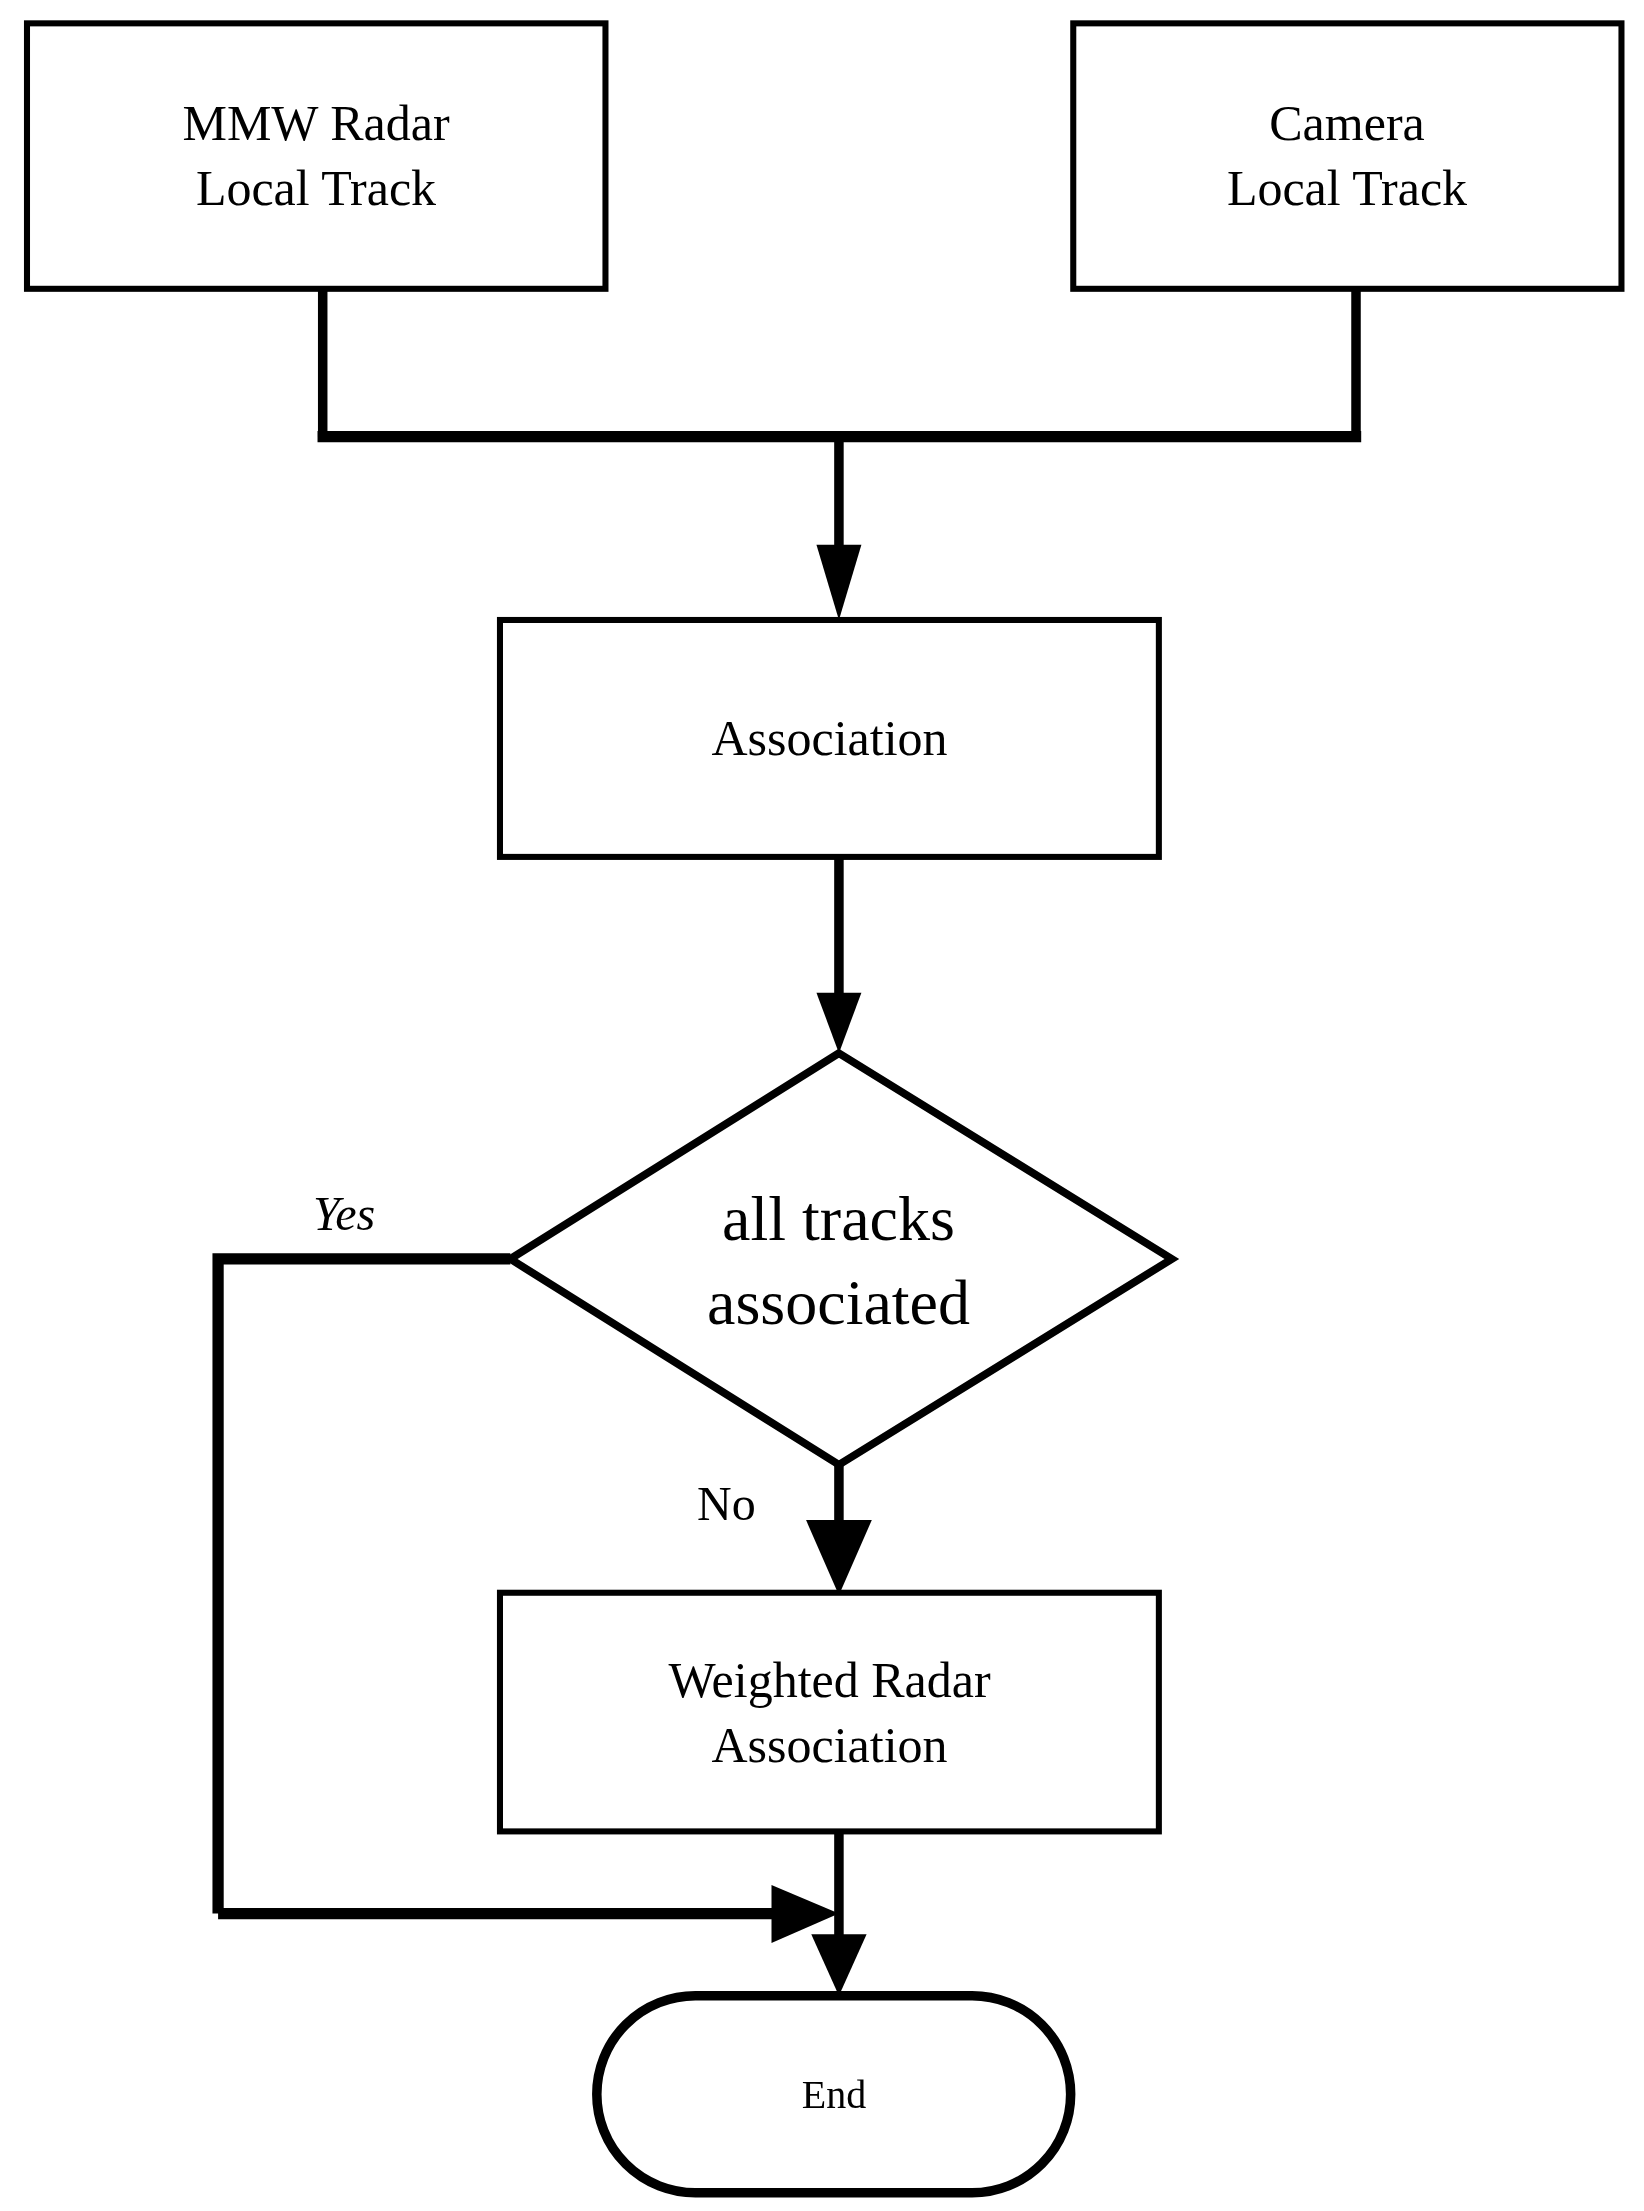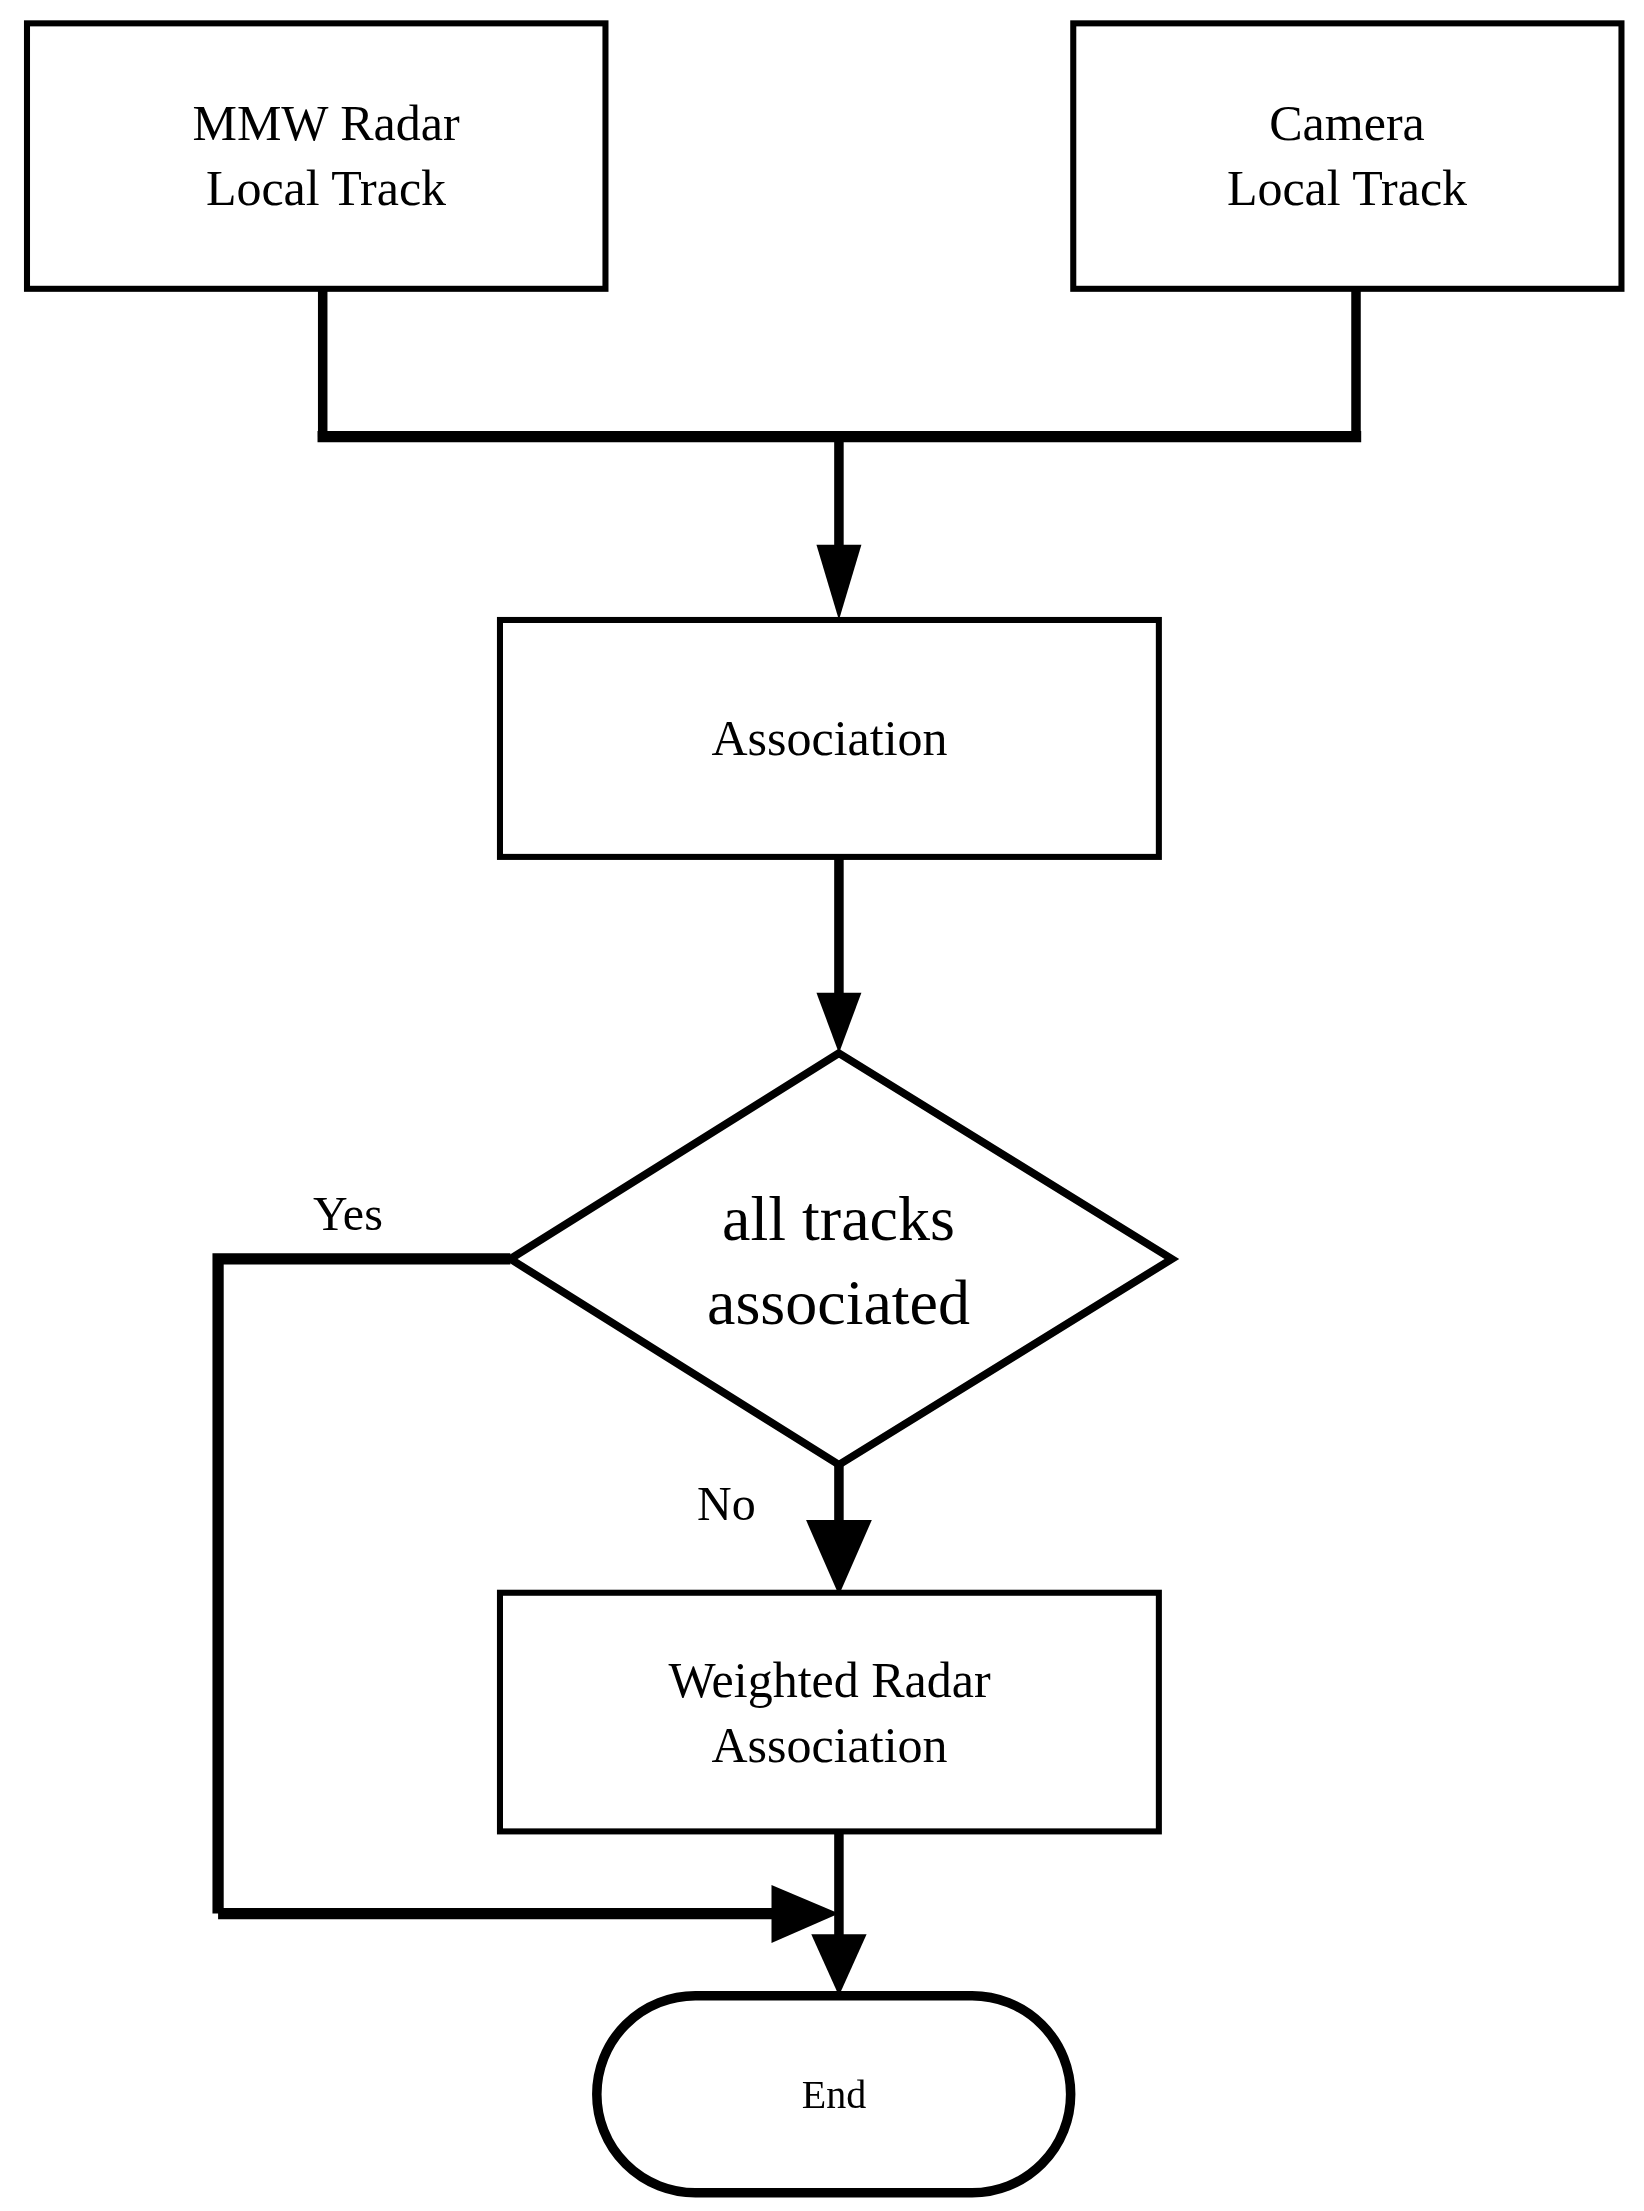--- a/index.html
+++ b/index.html
@@ -92,21 +92,21 @@
     <polygon points="970,1845 932,1758 1008,1758" fill="#000000"></polygon>
 
     <path d="M 590 1456 L 252 1456 L 252 2213" fill="none" stroke="#000000" stroke-width="13"></path>
     <path d="M 252 2213 L 900 2213" fill="none" stroke="#000000" stroke-width="13"></path>
     <polygon points="970,2213 892,2180 892,2247" fill="#000000"></polygon>
 
     <path d="M 970 2118 L 970 2255" fill="none" stroke="#000000" stroke-width="11"></path>
     <polygon points="970,2308 938,2237 1002,2237" fill="#000000"></polygon>
   </svg>
 
-  <div class="node-label box-text" style="left:37px; top:23px; width:578px; height:265px;">
+  <div class="node-label box-text" style="left:27px; top:23px; width:578px; height:265px;">
     <span class="line">MMW Radar</span>
     <span class="line">Local Track</span>
   </div>
 
   <div class="node-label box-text" style="left:1073px; top:23px; width:548px; height:265px;">
     <span class="line">Camera</span>
     <span class="line">Local Track</span>
   </div>
 
   <div class="node-label box-text" style="left:500px; top:620px; width:659px; height:237px;">
@@ -120,18 +120,18 @@
 
   <div class="node-label box-text" style="left:500px; top:1593px; width:659px; height:239px;">
     <span class="line">Weighted Radar</span>
     <span class="line">Association</span>
   </div>
 
   <div class="node-label terminal-text" style="left:597px; top:1996px; width:474px; height:197px;">
     <span class="line">End</span>
   </div>
 
-  <div class="edge-label" style="left:313px; top:1190px;">Yes</div>
+  <div class="edge-label" style="left:313px; top:1190px;font-style:italic;">Yes</div>
 
   <div class="edge-label" style="left:697px; top:1480px;text-align:center;">No</div>
 
 </div>
 
 
 </body></html>

